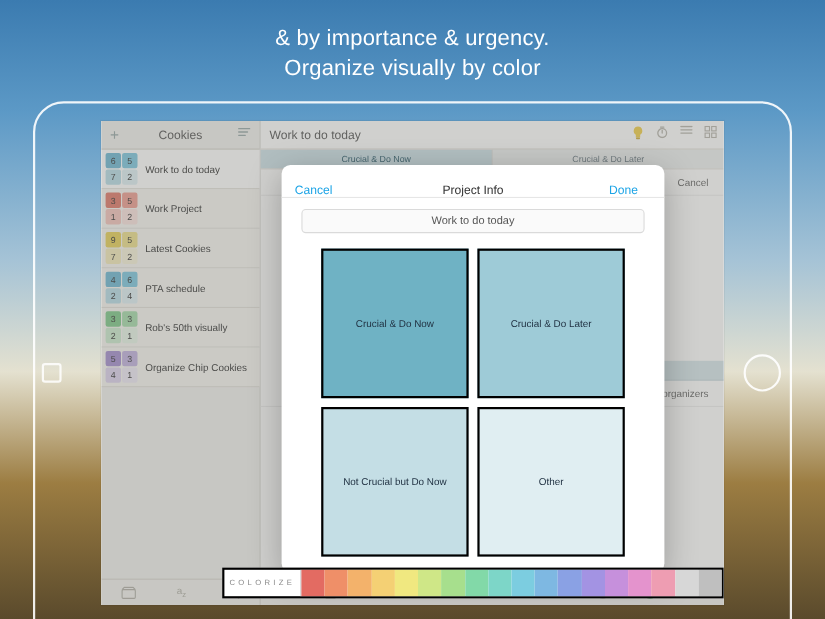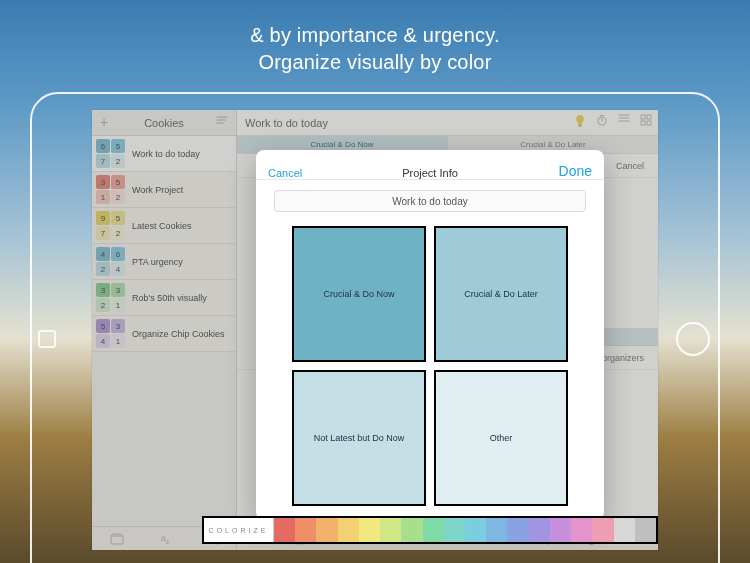--- a/index.html
+++ b/index.html
@@ -143,21 +143,21 @@
     box-shadow:0 8px 30px rgba(0,0,0,0.25);
     overflow:hidden;
     display:flex; flex-direction:column;
   }
   .modal-header {
     height:30px; border-bottom:1px solid #e6e6e6;
     display:flex; align-items:flex-end; justify-content:center;
     position:relative; font-size:11px; color:#333;
   }
   .modal-header .cancel { position:absolute; left:12px; color:#1da4e6; font-size:11px; }
-  .modal-header .done   { position:absolute; right:12px; color:#1da4e6; font-size:14px; }
+  .modal-header .done   { position:absolute; right:24px; color:#1da4e6; font-size:11px; }
   .modal-name-wrap {
     padding:10px 18px 6px;
   }
   .modal-name {
     width:100%; height:22px; border:1px solid #dadada; border-radius:4px;
     background:#fafafa; font-size:10px; color:#555; text-align:center;
   }
   .quad-wrap {
     flex:1; display:grid;
     grid-template-columns:1fr 1fr; grid-template-rows:1fr 1fr;
@@ -235,21 +235,21 @@
             </div>
             <div class="proj-label">Latest Cookies</div>
           </div>
           <div class="proj-item">
             <div class="proj-grid">
               <div class="cell" style="background: rgb(111, 184, 212);">4</div>
               <div class="cell" style="background: rgb(126, 200, 224);">6</div>
               <div class="cell" style="background: rgb(184, 221, 232);">2</div>
               <div class="cell" style="background: rgb(223, 240, 245);">4</div>
             </div>
-            <div class="proj-label">PTA urgency</div>
+            <div class="proj-label">PTA schedule</div>
           </div>
           <div class="proj-item">
             <div class="proj-grid">
               <div class="cell" style="background: rgb(127, 201, 138);">3</div>
               <div class="cell" style="background: rgb(166, 220, 173);">3</div>
               <div class="cell" style="background: rgb(205, 236, 207);">2</div>
               <div class="cell" style="background: rgb(232, 246, 233);">1</div>
             </div>
             <div class="proj-label">Rob's 50th visually</div>
           </div>
@@ -381,21 +381,21 @@
         <span class="cancel">Cancel</span>
         <span>Project Info</span>
         <span class="done">Done</span>
       </div>
       <div class="modal-name-wrap">
         <input class="modal-name" value="Work to do today" style="">
       </div>
       <div class="quad-wrap" id="quad-wrap">
           <div class="quad" style="background: rgb(111, 178, 196);">Crucial &amp; Do Now</div>
           <div class="quad" style="background: rgb(158, 203, 215);">Crucial &amp; Do Later</div>
-          <div class="quad" style="background: rgb(196, 222, 229);">Not Latest but Do Now</div>
+          <div class="quad" style="background: rgb(196, 222, 229);">Not Crucial but Do Now</div>
           <div class="quad" style="background: rgb(224, 238, 242);">Other</div>
         </div>
     </div>
 
     <div class="palette">
       <div class="lbl">COLORIZE</div>
       <div class="swatches" id="swatches">
           <div class="sw" style="background: rgb(227, 107, 98);"></div>
           <div class="sw" style="background: rgb(239, 143, 104);"></div>
           <div class="sw" style="background: rgb(243, 178, 107);"></div>

